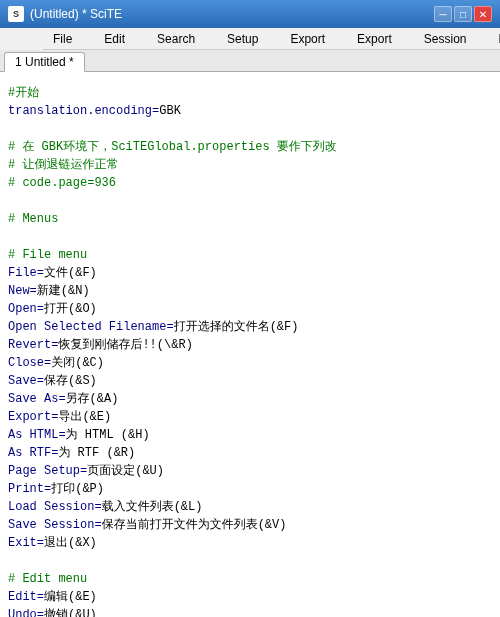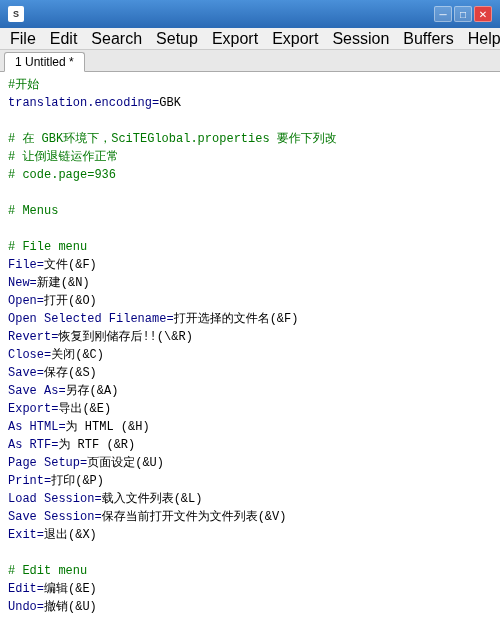--- a/index.html
+++ b/index.html
@@ -67,22 +67,23 @@
 
     
     .menu-bar {
       background: #f0f0f0;
       height: 22px;
       display: flex;
       align-items: center;
       padding: 0 4px;
       border-bottom: 1px solid #ccc;
       font-family: 'Segoe UI', Arial, sans-serif;
-      font-size: 16px;
-      gap: 2px;
+      font-size: 12px;
+      gap: 20px;
+      margin-left: 43px;
     }
     .menu-item {
       padding: 2px 6px;
       cursor: pointer;
       border-radius: 2px;
     }
 
     
     .tab-bar {
       background: #e8e8e8;
@@ -120,20 +121,21 @@
     .editor-content {
       flex: 1;
       overflow-y: scroll;
       overflow-x: hidden;
       padding: 4px 8px;
       font-family: 'Courier New', Courier, monospace;
       font-size: 12px;
       line-height: 1.5;
       white-space: pre;
       color: #000;
+      margin-top: 8px;
     }
 
     .editor-content::-webkit-scrollbar {
       width: 14px;
     }
     .editor-content::-webkit-scrollbar-track {
       background: #f0f0f0;
       border-left: 1px solid #ccc;
     }
     .editor-content::-webkit-scrollbar-thumb {
@@ -142,20 +144,21 @@
     }
 
     .line { display: block; }
   </style>
 </head>
 <body>
 
 <div class="title-bar">
   <div class="title-bar-left">
     <div class="title-icon">S</div>
+    <span class="title-text">(Untitled) * SciTE</span>
   </div>
   <div class="title-buttons">
     <div class="title-btn">─</div>
     <div class="title-btn">□</div>
     <div class="title-btn close">✕</div>
   </div>
 </div>
 
 <div class="menu-bar">
   <span class="menu-item">File</span>

